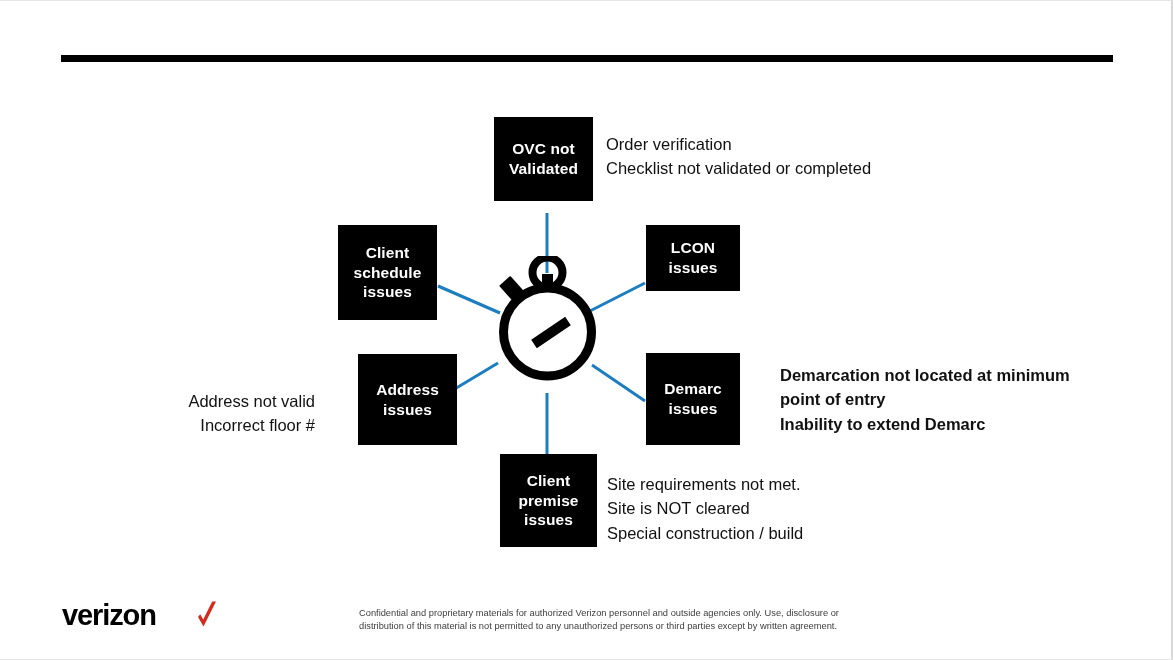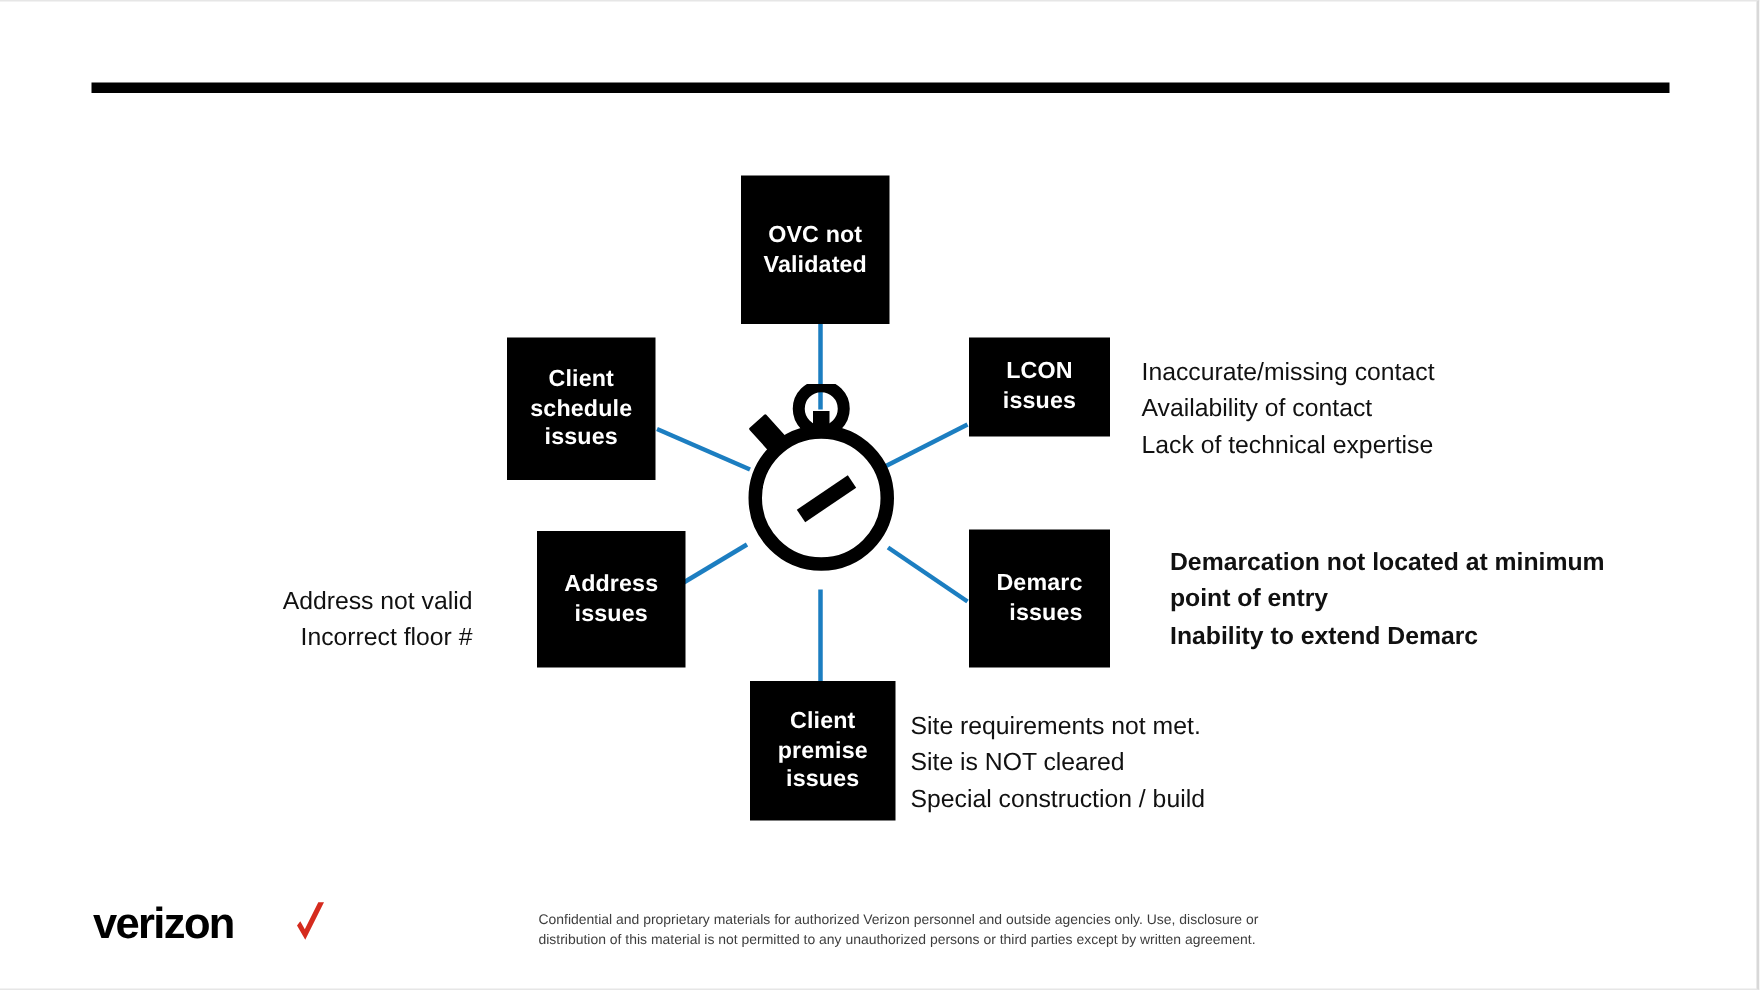--- a/index.html
+++ b/index.html
@@ -59,23 +59,23 @@
     align-items: center;
     justify-content: center;
     text-align: center;
     font-weight: bold;
     font-size: 15.5px;
     line-height: 1.27;
     letter-spacing: 0.1px;
   }
   .node-label { display: block; padding: 0 4px; }
 
-  #box-ovc      { left: 494px; top: 116px; width: 99px;  height: 99px; }
+  #box-ovc      { left: 494px; top: 116px; width: 99px;  height: 84px; }
   #box-lcon     { left: 646px; top: 224px; width: 94px;  height: 66px; }
-  #box-demarc   { left: 646px; top: 352px; width: 94px;  height: 92px; text-align: right; }
+  #box-demarc   { left: 646px; top: 352px; width: 94px;  height: 92px; }
   #box-premise  { left: 500px; top: 453px; width: 97px;  height: 93px; }
   #box-address  { left: 338px; top: 353px; width: 99px;  height: 91px; margin-left: 20px; }
   #box-schedule { left: 338px; top: 224px; width: 99px;  height: 95px; }
 
   
   .desc {
     position: absolute;
     font-size: 16.5px;
     line-height: 1.48;
     color: #111111;
@@ -152,21 +152,21 @@
   <div class="node-box" id="box-premise">
     <span class="node-label">Client<br>premise<br>issues</span>
   </div>
   <div class="node-box" id="box-address">
     <span class="node-label">Address<br>issues</span>
   </div>
   <div class="node-box" id="box-schedule">
     <span class="node-label">Client<br>schedule<br>issues</span>
   </div>
 
-  <div class="desc right" id="desc-lcon">Inaccurate/missing contact<br>Availability of contact<br>Lack of technical expertise</div>
+  <div class="desc right" id="desc-ovc">Order verification<br>Checklist not validated or completed</div>
   <div class="desc right" id="desc-demarc">Demarcation not located at minimum point of entry<br>Inability to extend Demarc</div>
   <div class="desc right" id="desc-premise">Site requirements not met.<br>Site is NOT cleared<br>Special construction / build</div>
   <div class="desc left" id="desc-address">Address not valid<br>Incorrect floor #</div>
 
   <svg id="verizon-logo" viewBox="0 0 180 34" xmlns="http://www.w3.org/2000/svg">
     <text x="0" y="25" font-family="Liberation Sans, sans-serif" font-size="29" font-weight="bold" letter-spacing="-1.1" fill="#000000">verizon</text>
     <path d="M136 17 L141.5 26.5 L154 1.5 L150.2 1.5 L141.2 19.5 L138.2 14.2 Z" fill="#d52b1e"></path>
   </svg>
 
   <div id="footer-note">Confidential and proprietary materials for authorized Verizon personnel and outside agencies only. Use, disclosure or distribution of this material is not permitted to any unauthorized persons or third parties except by written agreement.</div>

